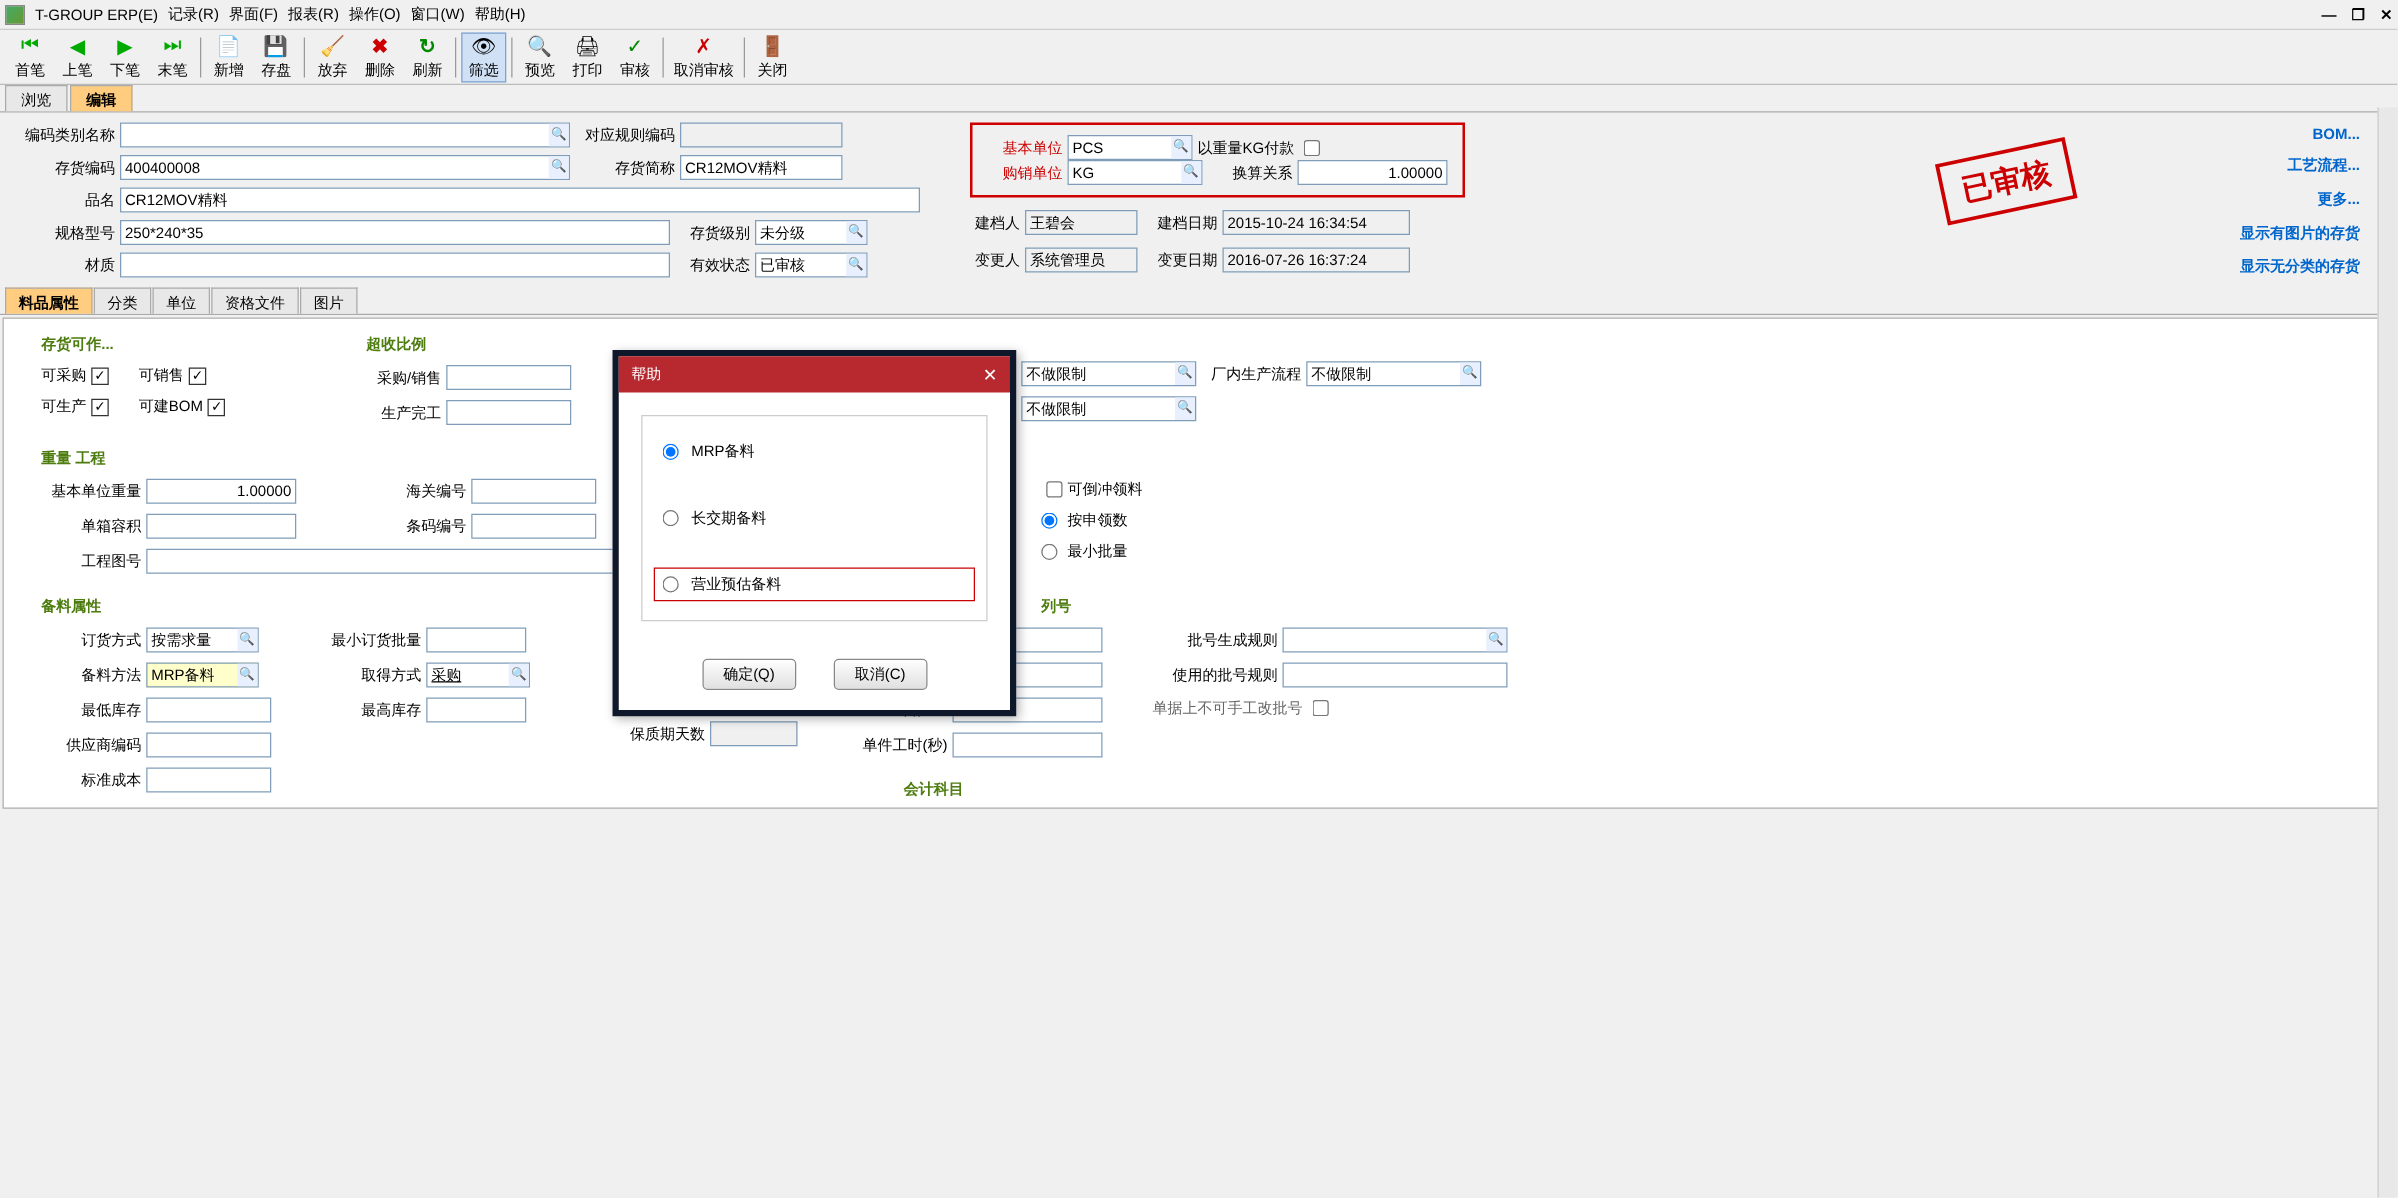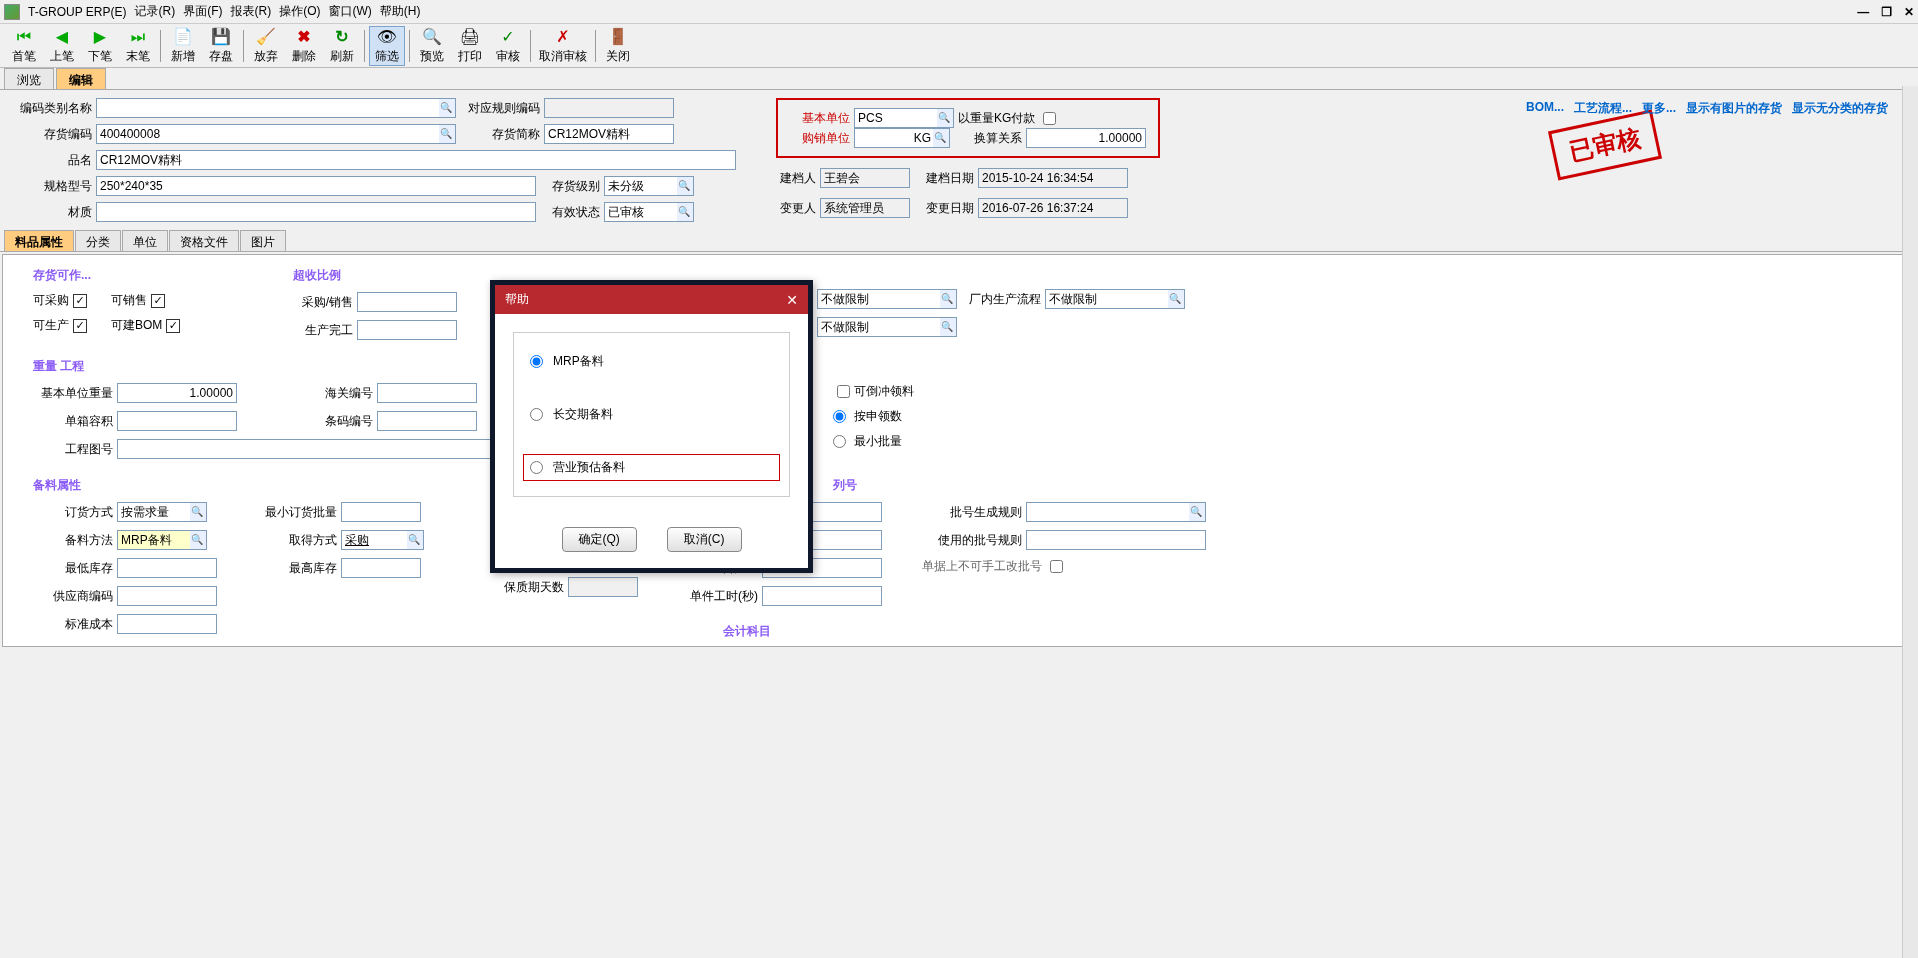--- a/index.html
+++ b/index.html
@@ -53,31 +53,31 @@
     .readonly { background: #f0f0f0 !important; }
     
     
     .unit-box { border: 2px solid #c00; padding: 8px 12px; display: flex; flex-direction: column; gap: 0; margin-left: 20px; }
     .red-label { color: #c00; text-align: right; min-width: 60px; display: inline-block; }
     
     
     .stamp { position: absolute; right: 260px; top: 30px; transform: rotate(-12deg); border: 3px solid #c00; color: #c00; font-size: 24px; font-weight: bold; padding: 6px 14px; }
     
     
-    .link-col { position: absolute; right: 30px; top: 10px; display: flex; flex-direction: row; gap: 10px; }
+    .link-col { position: absolute; right: 30px; top: 10px; display: flex; flex-direction: column; gap: 10px; text-align: right; }
     .link-col a { color: #0066cc; font-weight: bold; text-decoration: none; cursor: pointer; }
     
     
     .sub-tabs { display: flex; height: 22px; padding-left: 4px; border-bottom: 1px solid #aaa; }
     .sub-tab { padding: 3px 10px; border: 1px solid #aaa; border-bottom: none; margin-right: 1px; background: #e8e8e8; cursor: pointer; }
     .sub-tab.active { background: #ffcc80; font-weight: bold; }
     
     
     .detail-panel { padding: 12px 30px; background: #fff; border: 1px solid #aaa; margin: 2px; display: flex; flex-direction: column; gap: 18px; position: relative; }
-    .section-title { color: #8b5cf6; font-weight: bold; }
+    .section-title { color: #4d7c0f; font-weight: bold; }
     .detail-grid { display: flex; gap: 40px; }
     .col { display: flex; flex-direction: column; gap: 8px; }
     input[type=checkbox] { vertical-align: middle; margin-left: 4px; }
     .chk-box { width: 14px; height: 14px; border: 1px solid #333; display: inline-flex; align-items: center; justify-content: center; font-size: 11px; }
     .radio-row { display: flex; align-items: center; gap: 4px; }
     input[type=radio] { margin-right: 4px; }
     .r-label { text-align: right; min-width: 80px; display: inline-block; }
     .dialog { position: absolute; left: 490px; top: 280px; width: 323px; background: #fff; border: 5px solid #0f172a; box-shadow: 2px 2px 8px rgba(0,0,0,0.3); }
     .dialog-title { background: #b8292f; color: #fff; padding: 6px 10px; display: flex; justify-content: space-between; align-items: center; }
     .dialog-close { cursor: pointer; font-size: 14px; }
@@ -236,21 +236,21 @@
           <span class="lookup">
               <input class="txt" style="width: 100px;" value="PCS">
               <span class="lookup-btn">🔍</span>
             </span>
           <span>以重量KG付款</span>
           <input type="checkbox" style="">
         </div>
         <div class="form-row">
           <span class="red-label">购销单位</span>
           <span class="lookup">
-              <input class="txt" style="width: 96px; text-align: right;" value="KG">
+              <input class="txt" style="width: 108px;" value="KG">
               <span class="lookup-btn">🔍</span>
             </span>
           <span style="margin-left:20px">换算关系</span>
           <input class="txt" style="width: 120px; text-align: right;" value="1.00000">
         </div>
       </div>
       <div class="form-row">
         <span class="label-sm">建档人</span>
         <input class="txt readonly" style="width: 90px;" value="王碧会">
         <span class="label-sm">建档日期</span>

